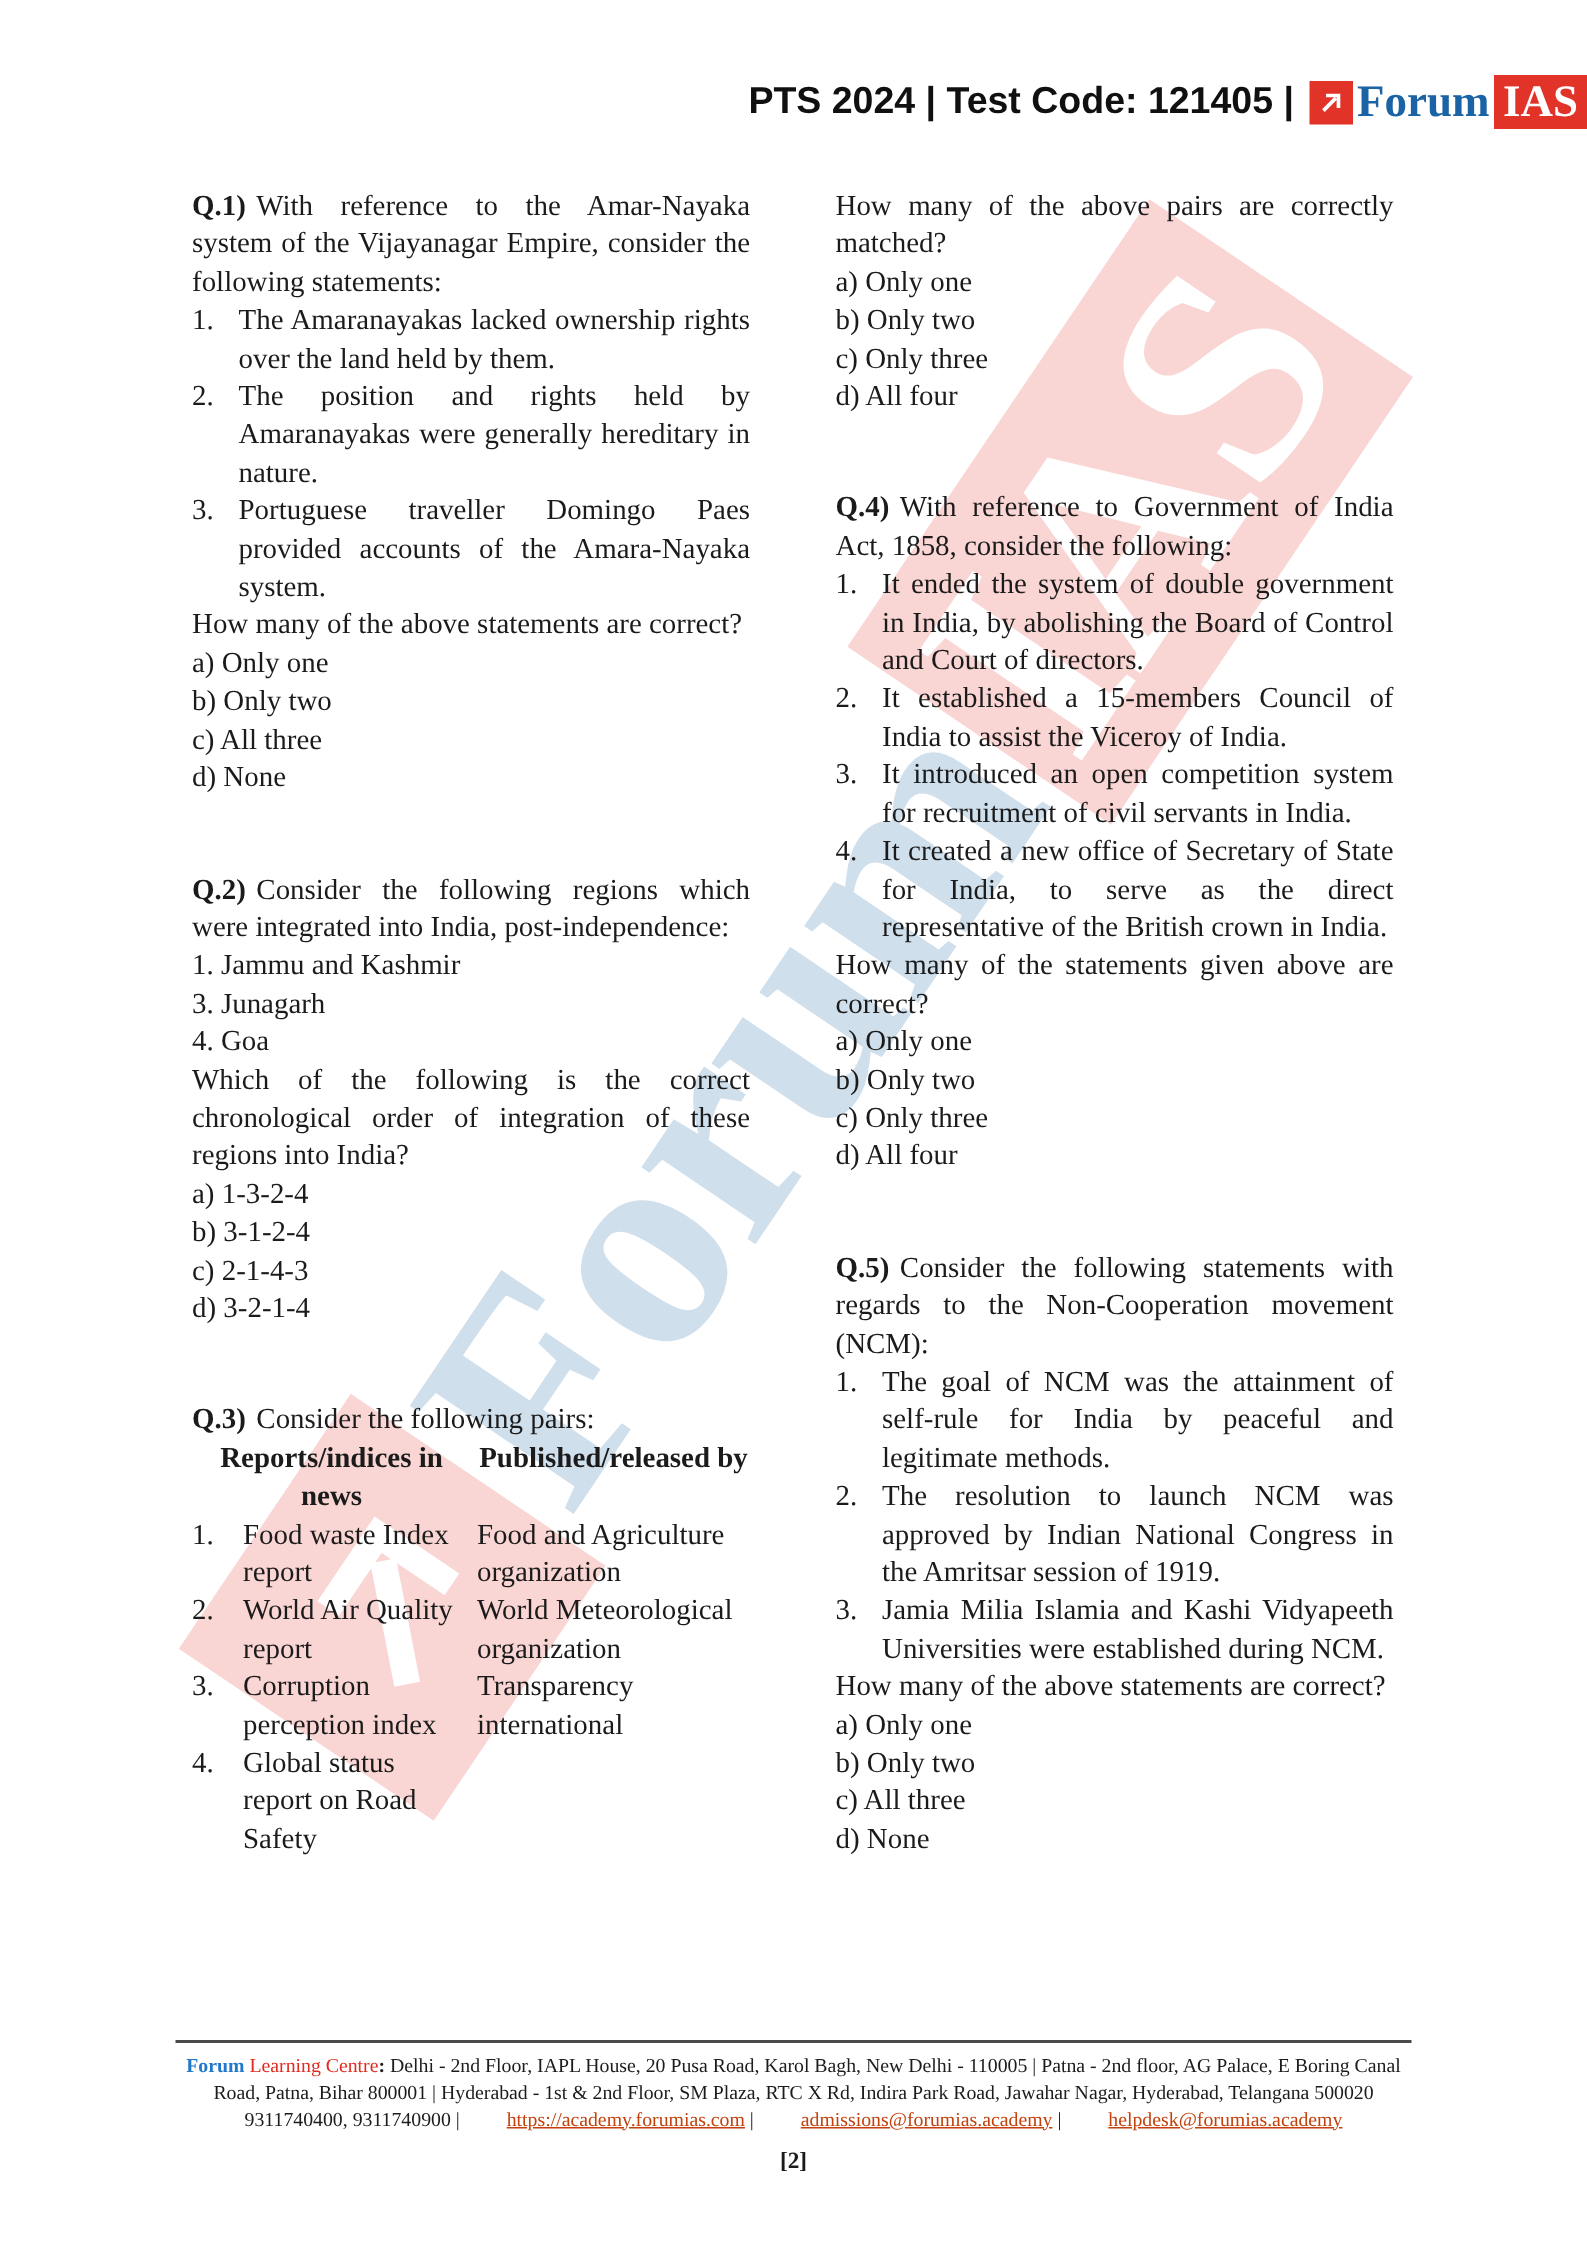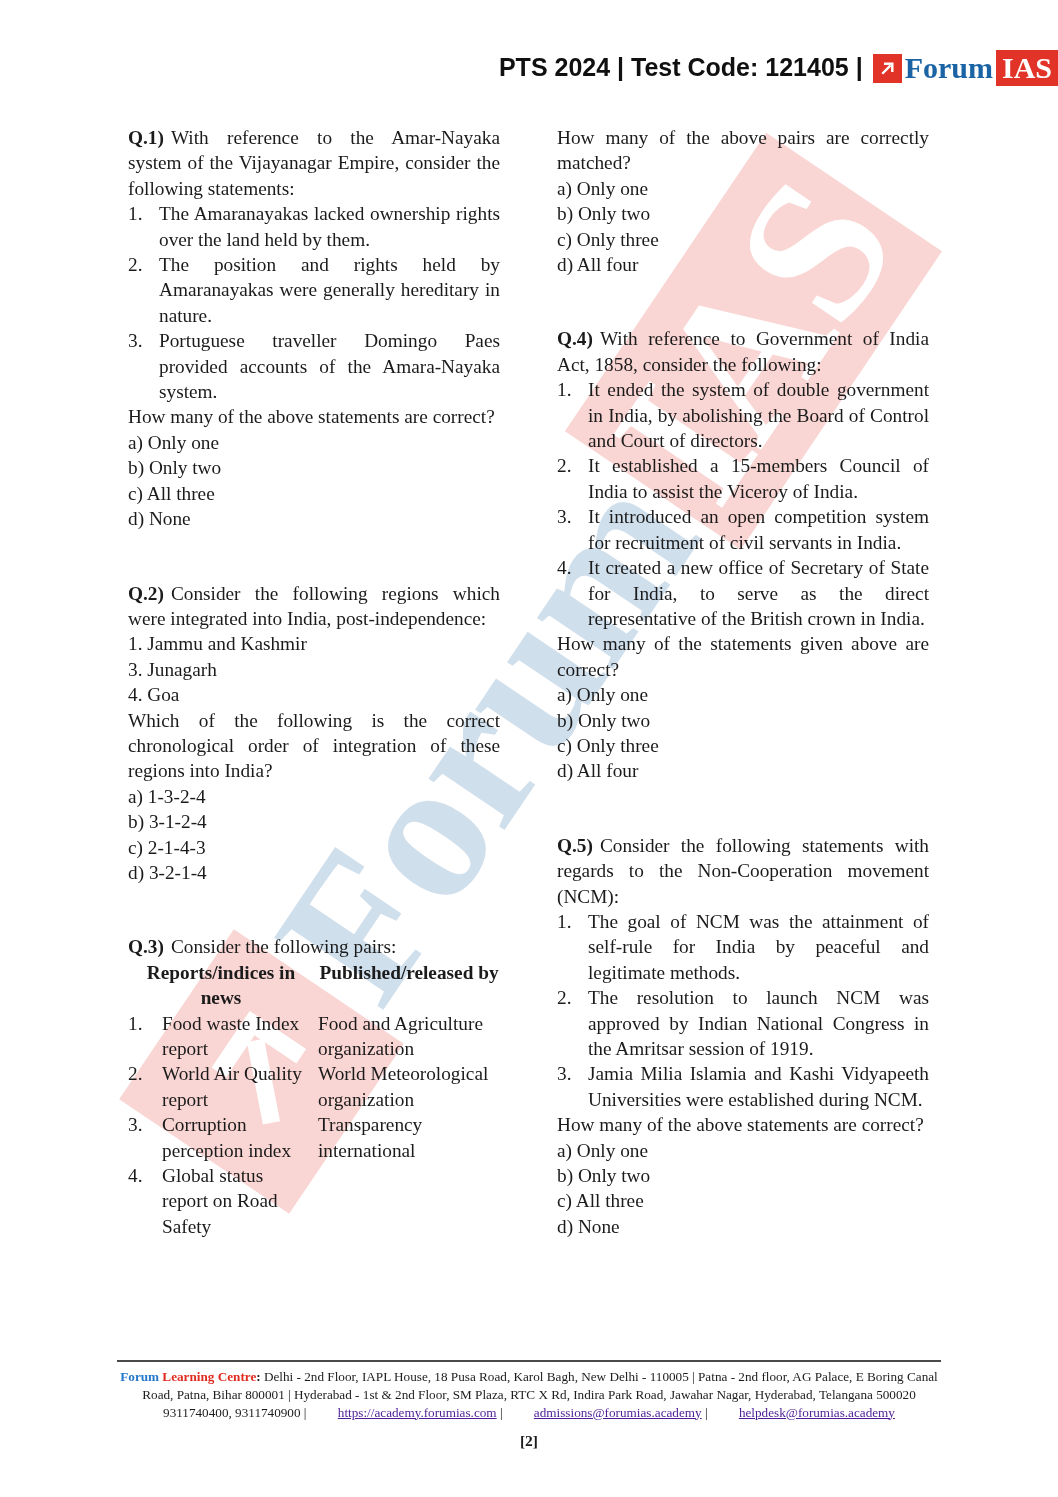--- a/index.html
+++ b/index.html
@@ -95,23 +95,23 @@
   .tcol2 { flex: 1; padding-left: 4px; }
 
   
   .footer {
     position: absolute; left: 117px; top: 1360px; width: 824px;
     border-top: 2px solid #4a4a4a; padding-top: 6px;
     font-size: 13.2px; line-height: 17.8px; text-align: center;
     color: #1c1c1c; z-index: 1;
   }
   .f-blue { color: #2478cc; font-weight: 700; }
-  .f-red { color: #e02b20; font-weight: 700; }
+  .f-red { color: #e02b20; font-weight: 400; }
   .f-colon { color: #1c1c1c; font-weight: 700; }
-  .flink { color: #4c1d95; text-decoration: underline; cursor: pointer; padding-left: 28px; }
+  .flink { color: #c2410c; text-decoration: underline; cursor: pointer; padding-left: 28px; }
   .fsep { color: #222222; }
   .pagenum {
     position: absolute; top: 1428px; left: 0; width: 100%;
     text-align: center; font-weight: 700; font-size: 15.5px; z-index: 1;
   }
 </style>
 </head>
 <body>
 
 <div class="page">
@@ -263,21 +263,21 @@
         <p class="option">d) None</p>
       </section>
 
     </div>
   </main>
 
   <footer class="footer">
     <p class="plainline" style="text-align:center;">
       <span class="f-blue">Forum</span>
       <span class="f-red">Learning Centre</span><span class="f-colon">:</span>
-      <span>Delhi - 2nd Floor, IAPL House, 18 Pusa Road, Karol Bagh, New Delhi - 110005</span>
+      <span>Delhi - 2nd Floor, IAPL House, 20 Pusa Road, Karol Bagh, New Delhi - 110005</span>
       <span class="fsep">|</span>
       <span>Patna - 2nd floor, AG Palace, E Boring Canal Road, Patna, Bihar 800001</span>
       <span class="fsep">|</span>
       <span>Hyderabad - 1st &amp; 2nd Floor, SM Plaza, RTC X Rd, Indira Park Road, Jawahar Nagar, Hyderabad, Telangana 500020</span>
     </p>
     <p class="plainline" style="text-align:center;">
       <span>9311740400, 9311740900</span>
       <span class="fsep">|</span>
       <span class="flink">https://academy.forumias.com</span>
       <span class="fsep">|</span>

